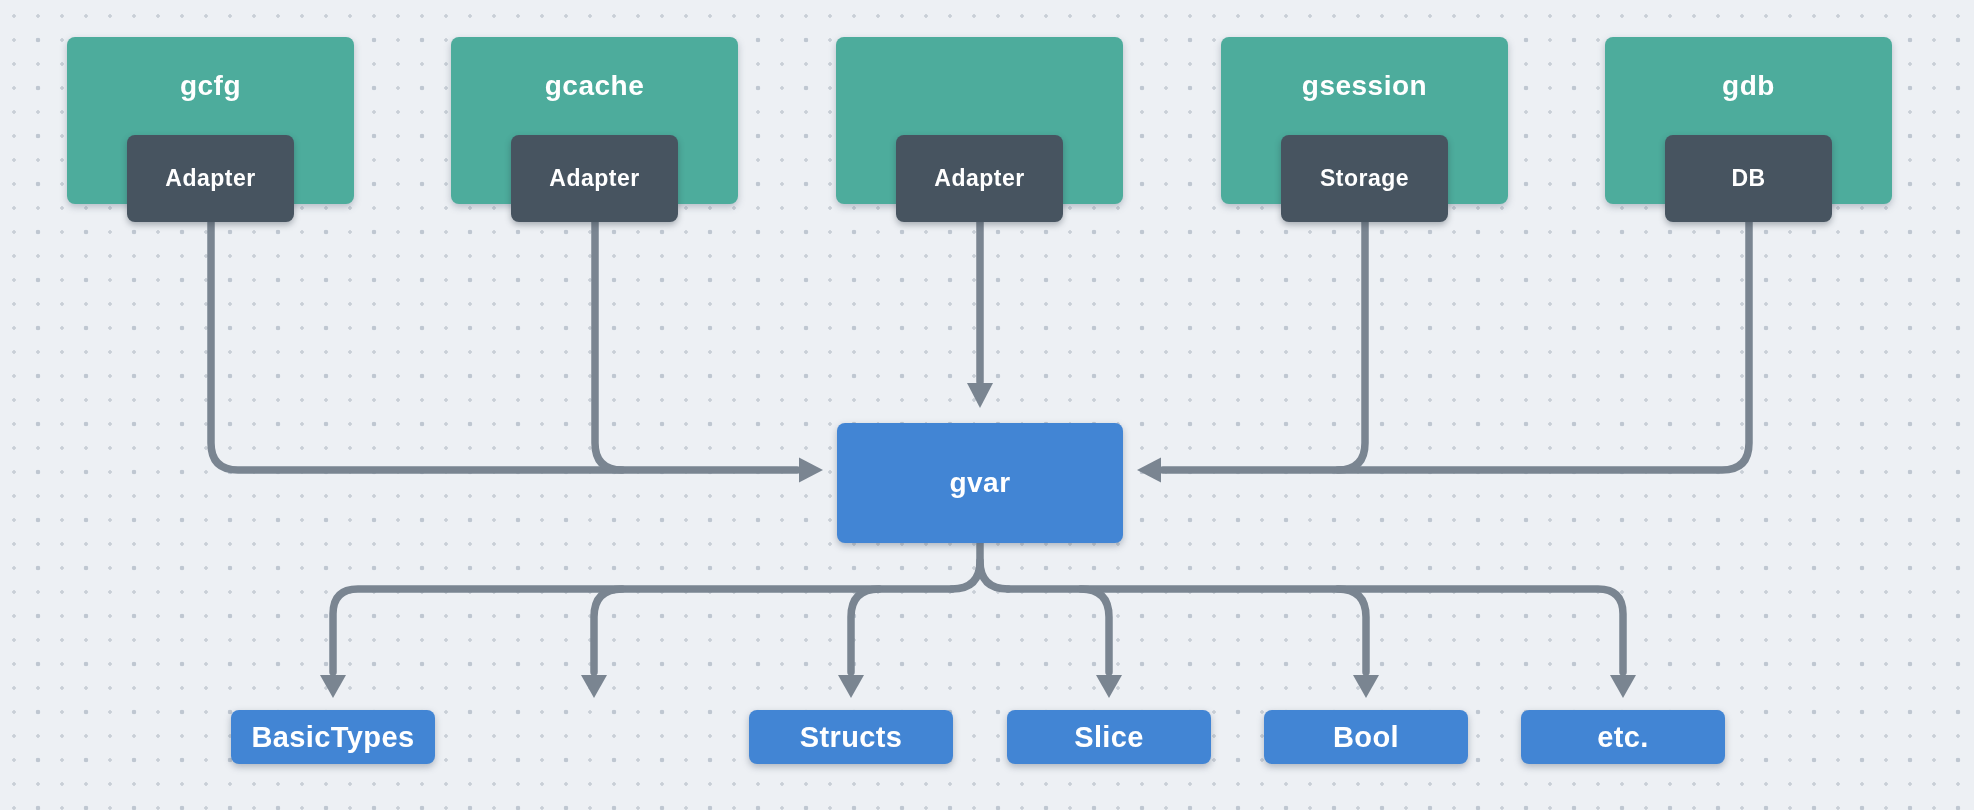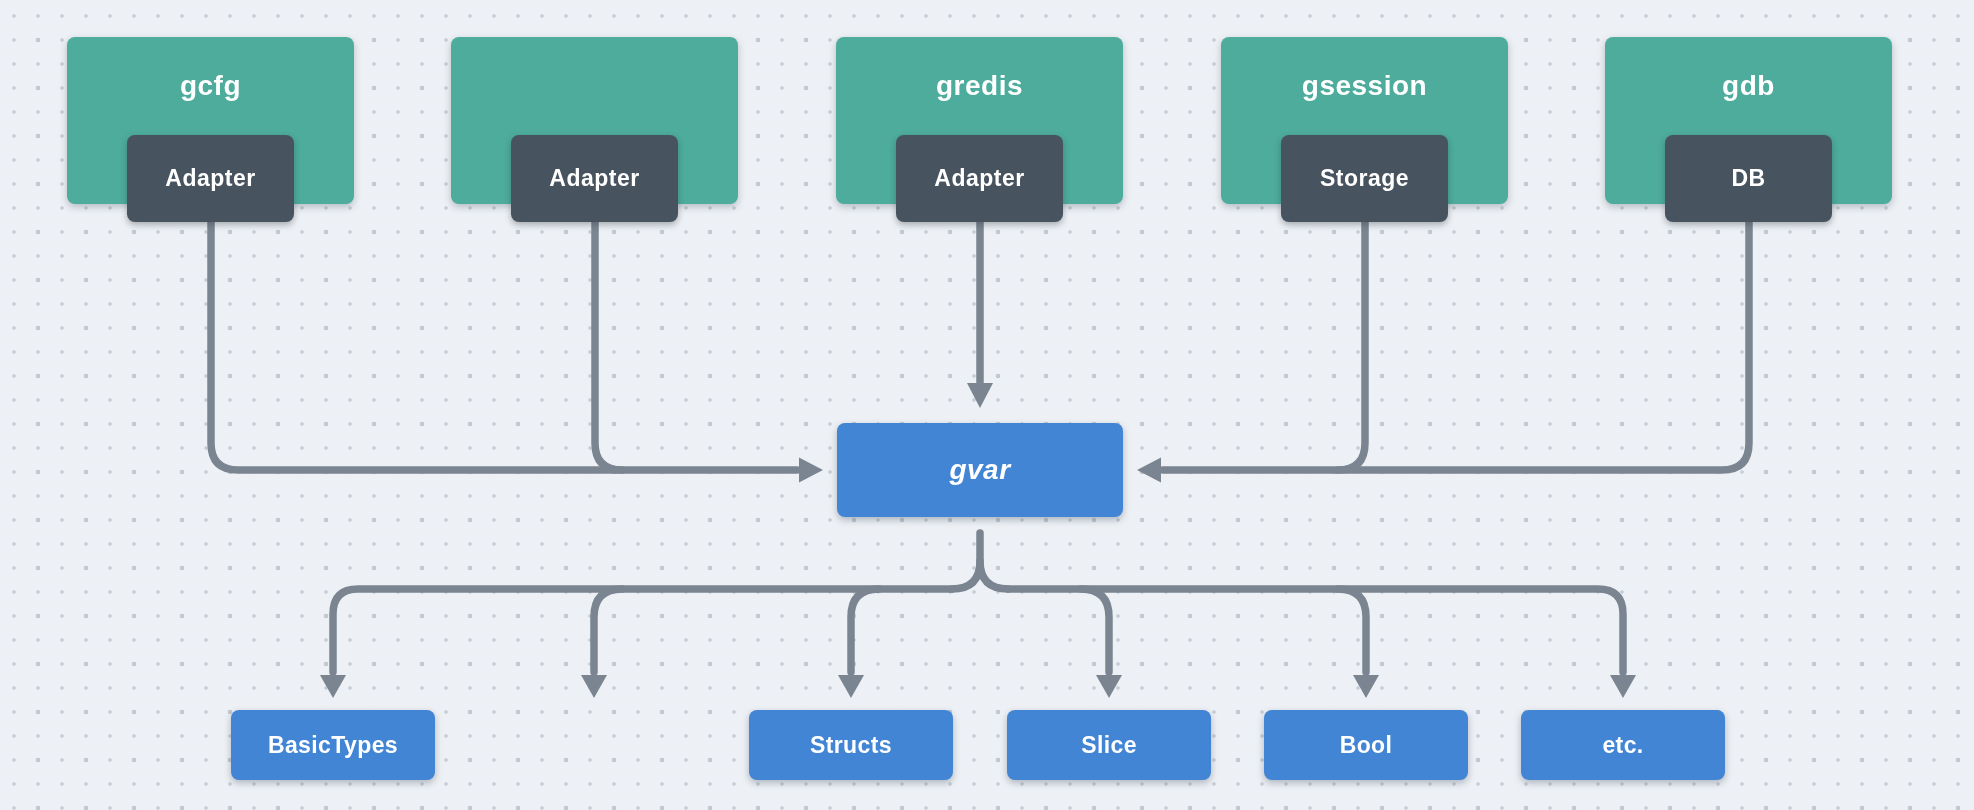--- a/index.html
+++ b/index.html
@@ -82,35 +82,34 @@
     align-items: center;
     justify-content: center;
     font-size: 23px;
     font-weight: 700;
     letter-spacing: 0.5px;
   }
   .node.hub {
     left: 837px;
     top: 423px;
     width: 286px;
-    height: 94px;
+    height: 120px;
     background: var(--blue);
     box-shadow: 0 3px 7px rgba(80, 95, 115, 0.4);
     font-size: 28px;
     font-weight: 700;
     letter-spacing: 0.5px;
-    font-style: italic;
   }
   .node.bottom {
     top: 710px;
     width: 204px;
-    height: 70px;
+    height: 54px;
     background: var(--blue);
     box-shadow: 0 3px 7px rgba(80, 95, 115, 0.4);
-    font-size: 23px;
+    font-size: 29px;
     font-weight: 700;
     letter-spacing: 0.4px;
   }
 </style>
 </head>
 <body>
 
 <div class="canvas">
 
   <svg class="connectors" viewBox="0 0 1974 810" xmlns="http://www.w3.org/2000/svg">
@@ -139,24 +138,24 @@
     <polygon points="1096,675 1122,675 1109,698"></polygon>
     <polygon points="1353,675 1379,675 1366,698"></polygon>
     <polygon points="1610,675 1636,675 1623,698"></polygon>
   </svg>
 
   <div class="node top" style="left:67px">
     <div class="node-title">gcfg</div>
     <div class="subnode">Adapter</div>
   </div>
   <div class="node top" style="left:451px">
+    <div class="node-title">gcache</div>
     <div class="subnode">Adapter</div>
   </div>
   <div class="node top" style="left:836px">
-    <div class="node-title">gredis</div>
     <div class="subnode">Adapter</div>
   </div>
   <div class="node top" style="left:1605px">
     <div class="node-title">gdb</div>
     <div class="subnode">DB</div>
   </div>
   <div class="node top" style="left:1221px">
     <div class="node-title">gsession</div>
     <div class="subnode">Storage</div>
   </div>

